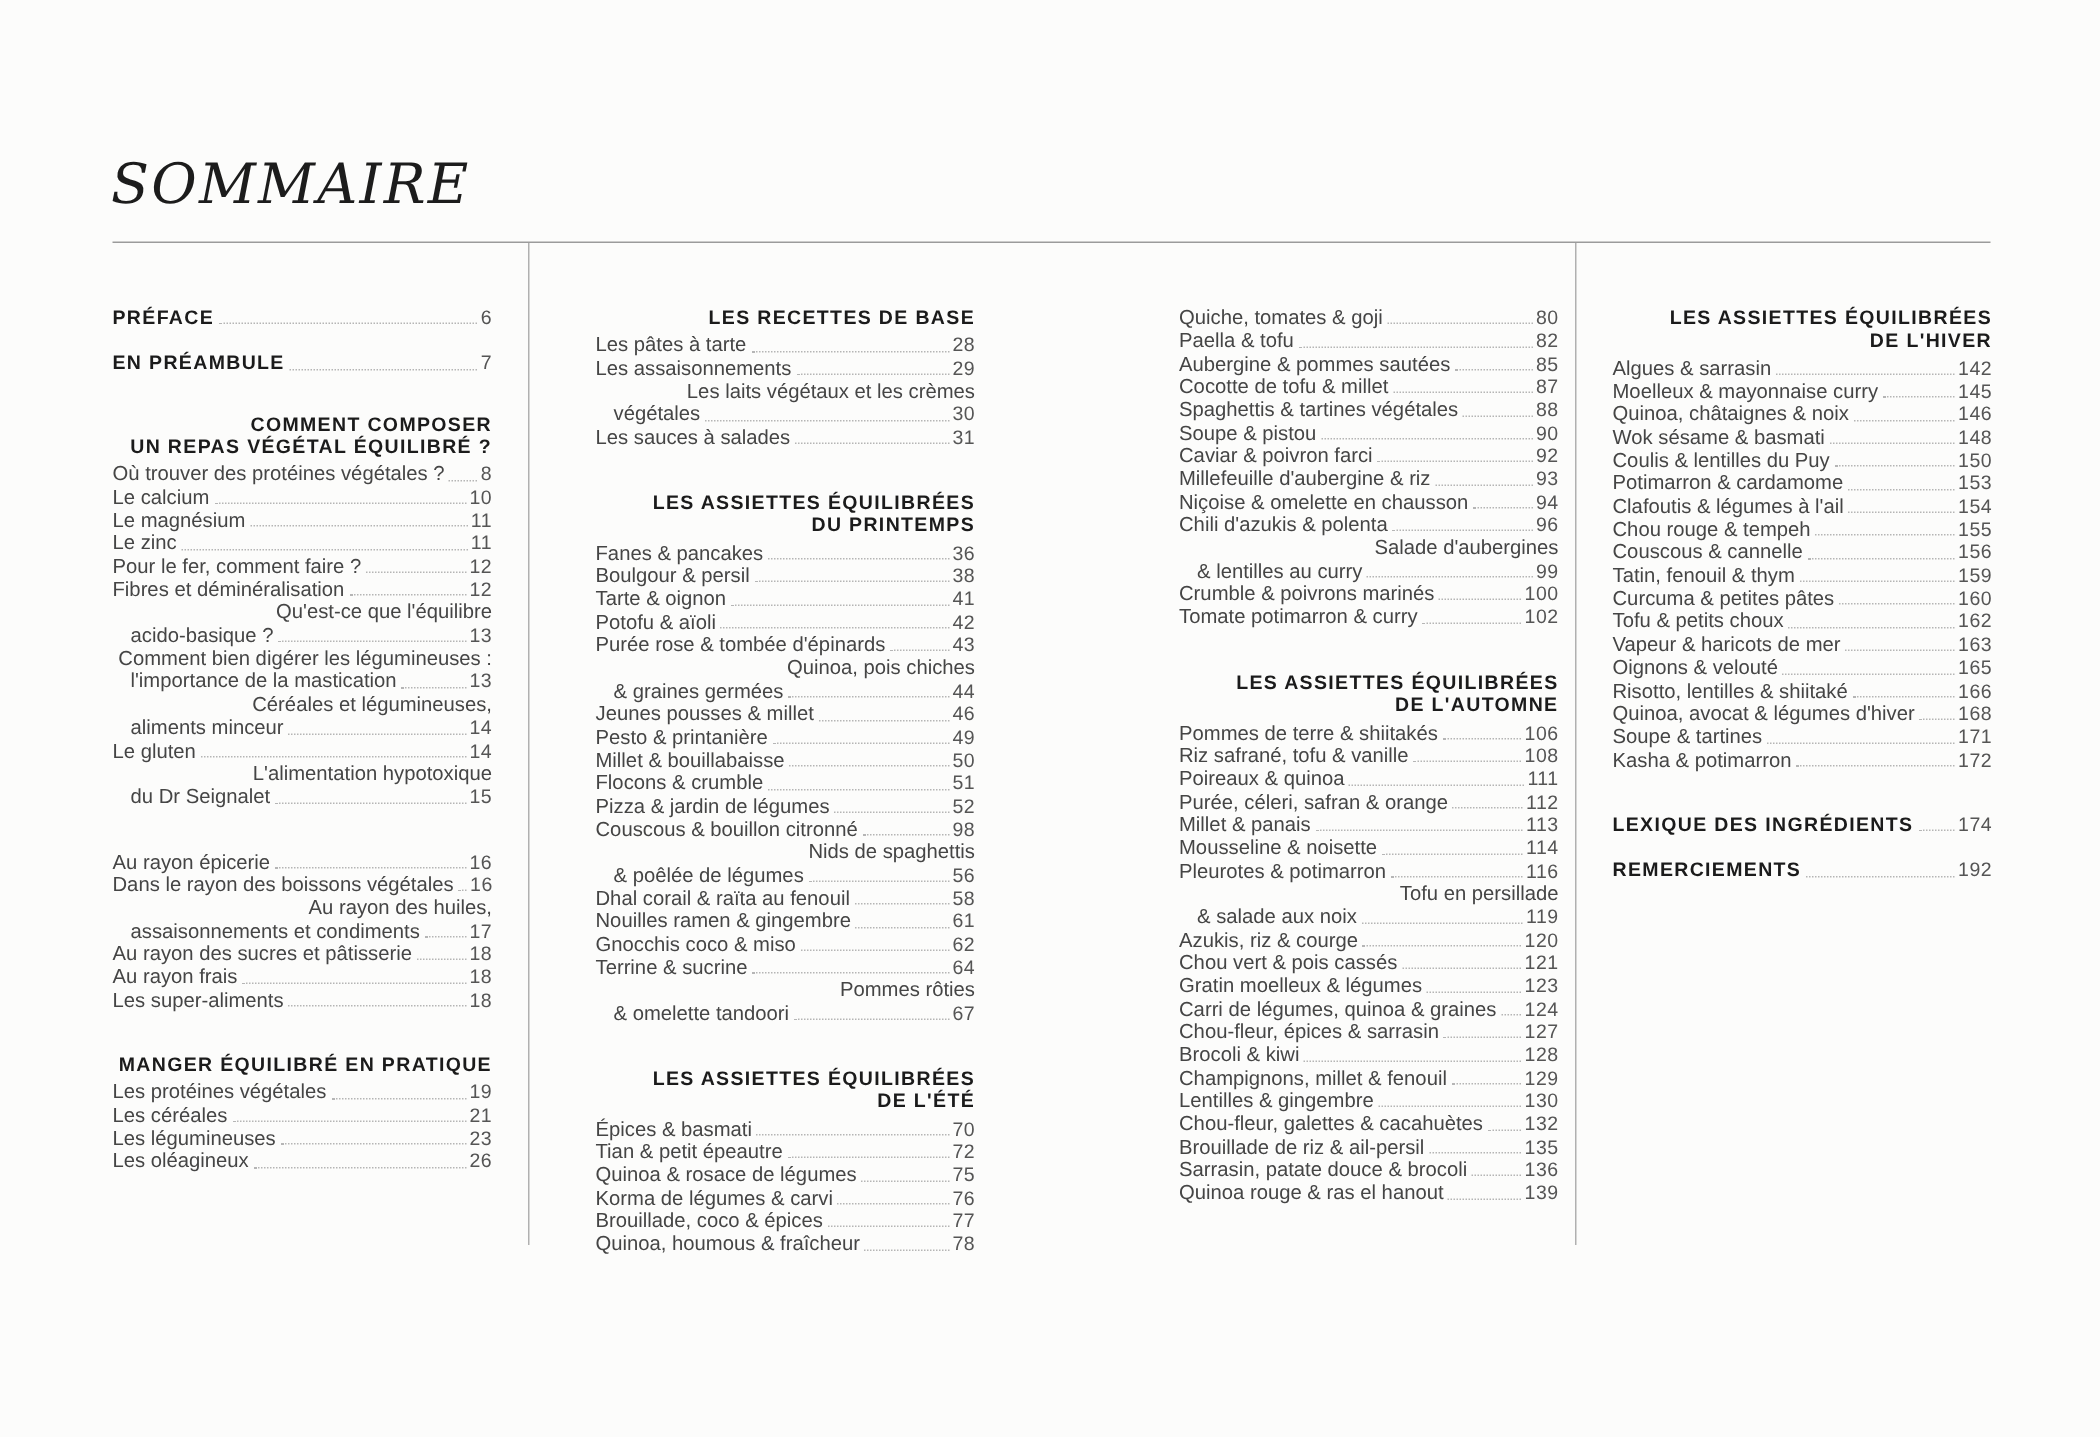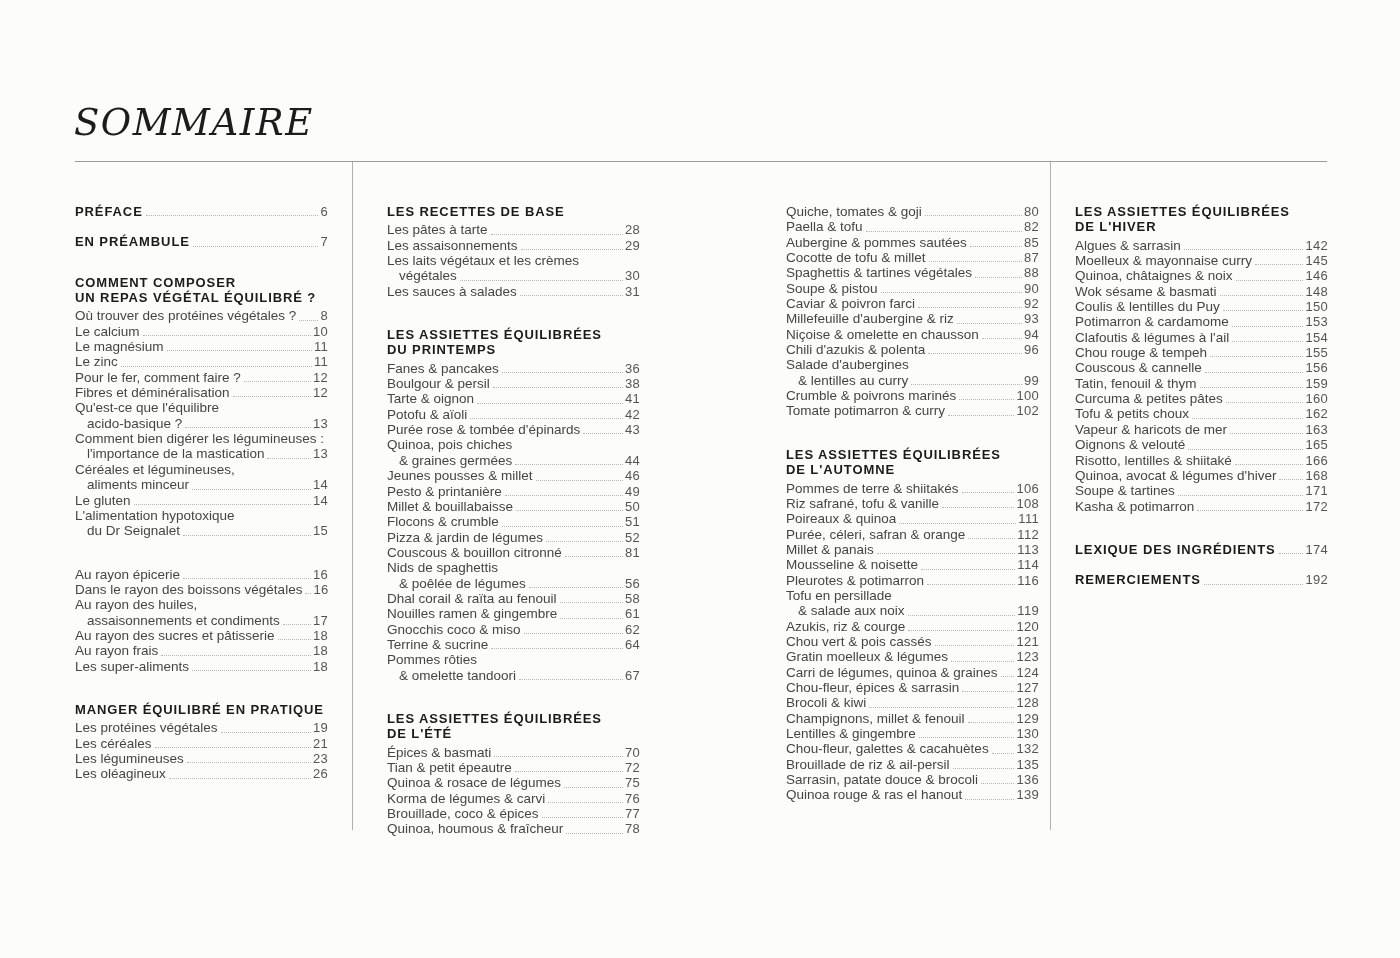--- a/index.html
+++ b/index.html
@@ -42,23 +42,24 @@
     height: 668px;
     background: #b0b0b0;
   }
   .divider-1 { left: 352px; }
   .divider-2 { left: 1050px; }
 
   .col {
     position: absolute;
     top: 204px;
     width: 253px;
+    text-align: right;
   }
   .col-1 { left: 75px; }
-  .col-2 { left: 387px; }
+  .col-2 { left: 397px; }
   .col-3 { left: 775px; margin-left: 11px; }
   .col-4 { left: 1075px; }
 
   .block-major { margin-bottom: 15px; }
   .block-section { margin-bottom: 28px; }
   .block-major + .block-section { margin-top: 25px; }
 
   .heading-line {
     font-size: 13px;
     font-weight: 700;
@@ -411,21 +412,21 @@
             <div class="entry-row">
               <span class="entry-text">Pizza &amp; jardin de légumes</span>
               <span class="leader"></span>
               <span class="pagenum">52</span>
             </div>
           </div>
           <div class="entry">
             <div class="entry-row">
               <span class="entry-text">Couscous &amp; bouillon citronné</span>
               <span class="leader"></span>
-              <span class="pagenum">81</span>
+              <span class="pagenum">98</span>
             </div>
           </div>
           <div class="entry">
             <div class="entry-line">Nids de spaghettis</div>
             <div class="entry-row cont">
               <span class="entry-text">&amp; poêlée de légumes</span>
               <span class="leader"></span>
               <span class="pagenum">56</span>
             </div>
           </div>

